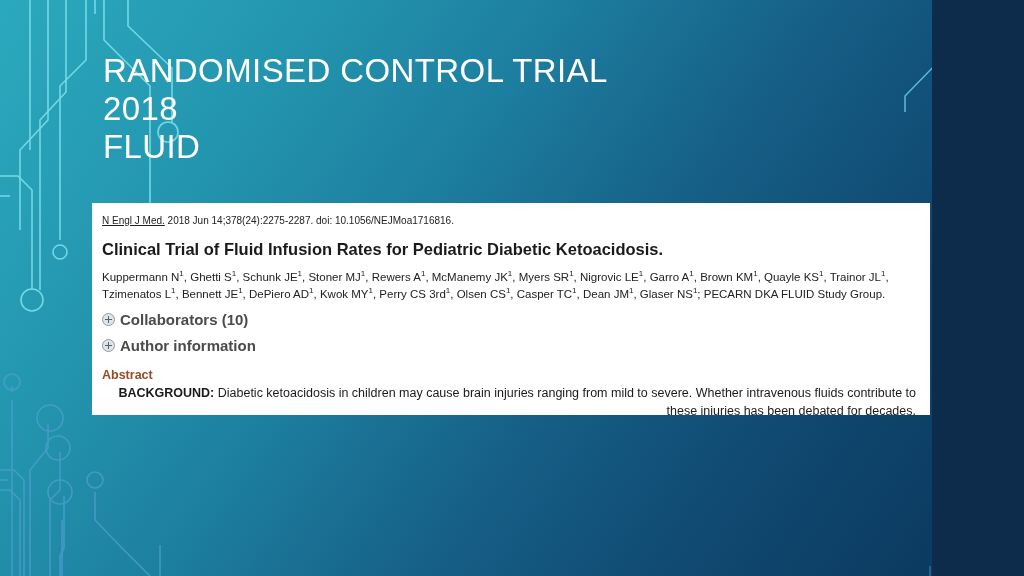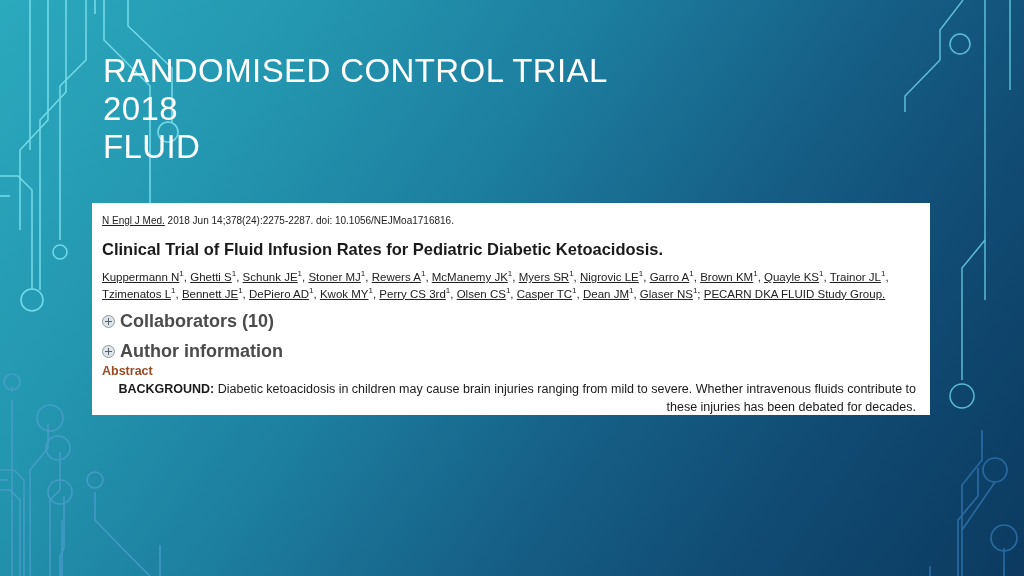--- a/index.html
+++ b/index.html
@@ -2,21 +2,21 @@
 <html><head>
 <meta charset="utf-8">
 <style>
   html, body {
     margin: 0;
     padding: 0;
     background: #0d2b4a;
   }
   #slide {
     position: relative;
-    width: 1024px;
+    width: 932px;
     height: 576px;
     overflow: hidden;
     font-family: "Liberation Sans", sans-serif;
     background: linear-gradient(125deg, #2ba9bd 0%, #2497b0 22%, #1d7fa0 42%, #165f86 62%, #104a72 80%, #0c3a60 100%);
   }
   
   #circuits {
     position: absolute;
     left: 0; top: 0;
     width: 1024px; height: 576px;
@@ -67,35 +67,34 @@
     margin: 11px 0 0 0;
     line-height: 20px;
   }
   .authors {
     font-size: 11.5px;
     color: #222222;
     line-height: 16.5px;
     margin: 10px 0 0 0;
   }
   .authors .au {
-    text-decoration: underline;
     color: #222222;
   }
   .authors sup {
     font-size: 8px;
     vertical-align: super;
     line-height: 0;
     text-decoration: none;
     display: inline-block;
   }
   .expando {
     display: flex;
     align-items: center;
     margin-top: 9px;
-    font-size: 18px;
+    font-size: 15px;
     font-weight: bold;
     color: #4b4b4b;
   }
   .expando .plus-ico {
     display: inline-block;
     width: 11px;
     height: 11px;
     margin-right: 5px;
     border-radius: 50%;
     border: 1px solid #8f9ba6;
@@ -112,21 +111,21 @@
   .expando .plus-ico::before {
     left: 2px; top: 4.5px; width: 7px; height: 1.4px;
   }
   .expando .plus-ico::after {
     top: 2px; left: 4.5px; height: 7px; width: 1.4px;
   }
   .abstract-head {
     font-size: 12.5px;
     font-weight: bold;
     color: #9c4a24;
-    margin: 2px 0 0 0;
+    margin: 14px 0 0 0;
   }
   .abstract-body {
     font-size: 12.5px;
     color: #1a1a1a;
     line-height: 18px;
     margin: 2px 0 0 0;
     max-width: 815px;
     text-align: right;
   }
   .abstract-body b { font-weight: bold; }

